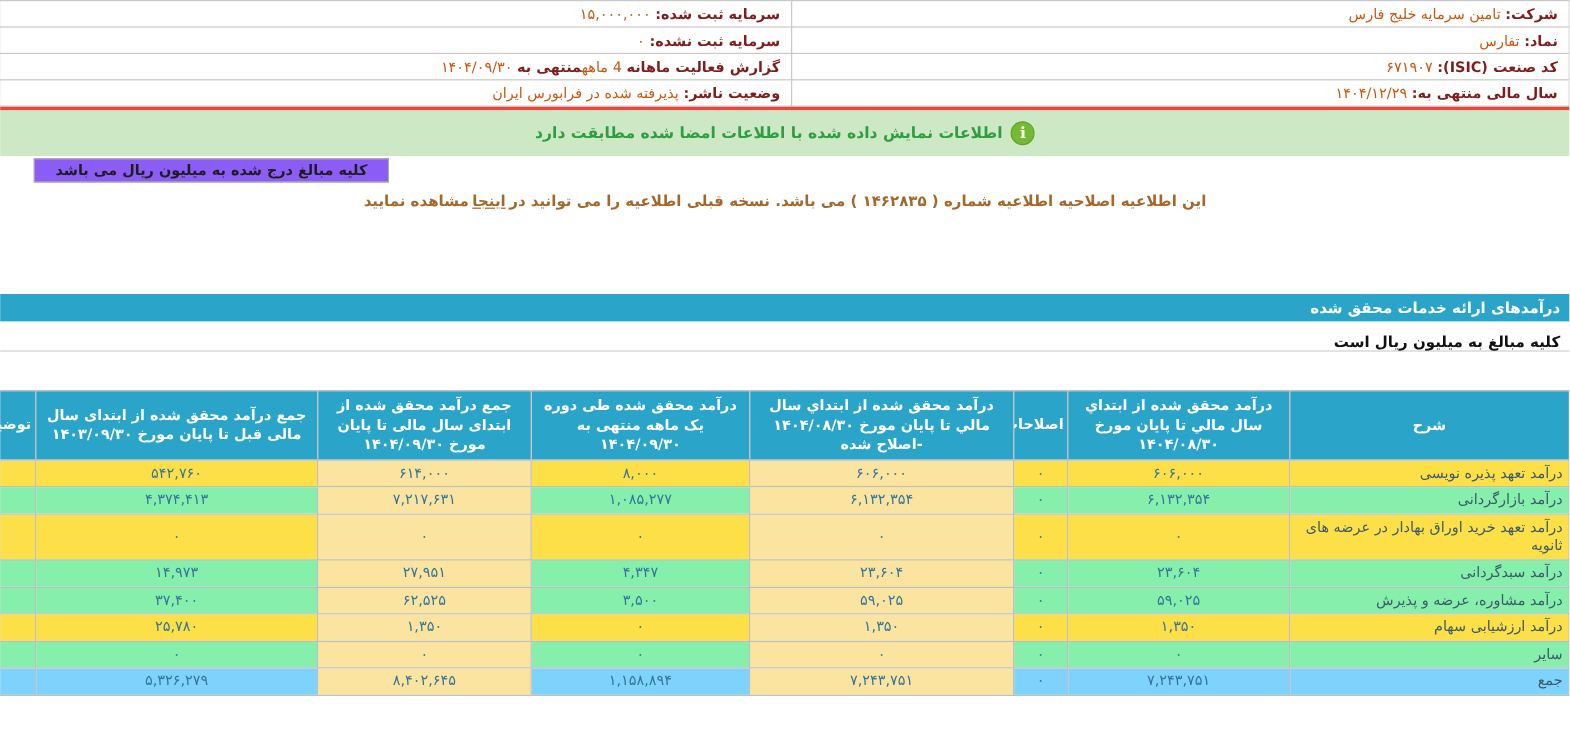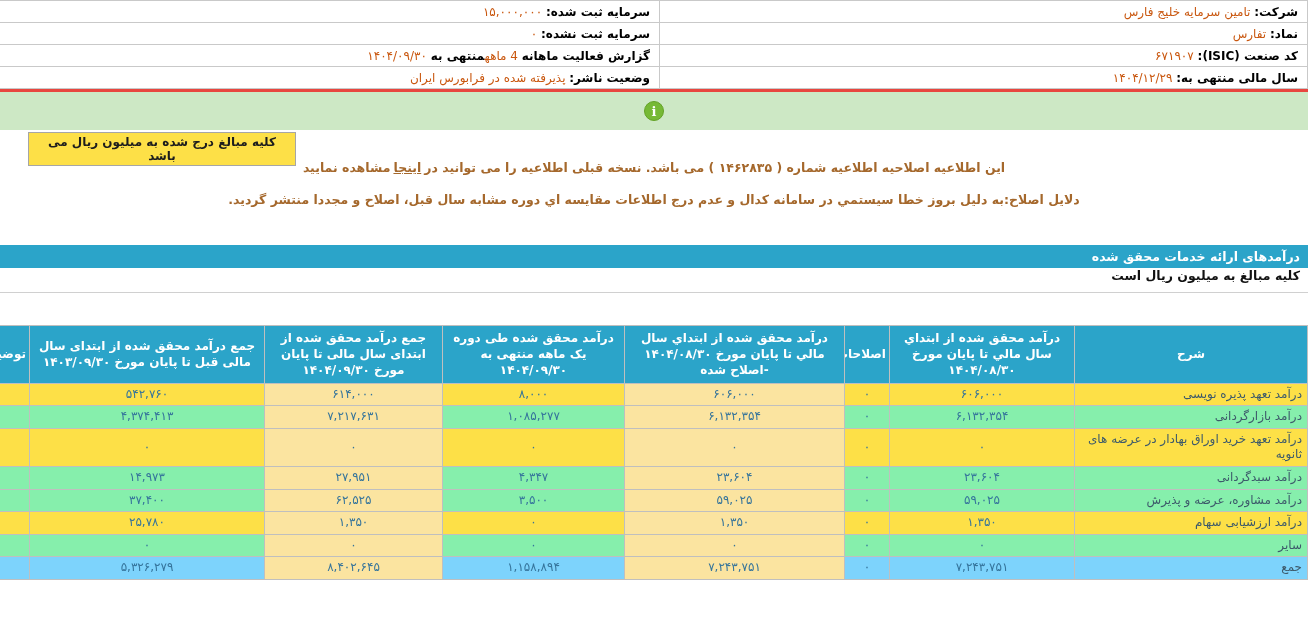--- a/index.html
+++ b/index.html
@@ -27,21 +27,21 @@
   }
   .top-table td {
     border: 1px solid #c9c9c9;
     height: 22px;
     padding: 1px 9px;
     font-size: 12px;
     background: #fff;
     white-space: nowrap;
     overflow: hidden;
   }
-  .lbl { color: #000000; font-weight: bold; }
+  .lbl { color: #7f1d1d; font-weight: bold; }
   .val { color: #c9570f; }
 
   
   .red-line { position: absolute; top: 89px; left: 0; width: 100%; height: 3px; background: #e8463f; }
   .green-bar {
     position: absolute; top: 92px; left: 0; width: 100%; height: 38px;
     background: #cde8c5;
     display: flex; align-items: center; justify-content: center; gap: 7px;
     color: #2f9e41; font-weight: bold; font-size: 13px;
   }
@@ -50,23 +50,23 @@
     background: #76b935; border: 1px solid #63a226;
     color: #fff; font-weight: bold; font-size: 13px;
     display: inline-flex; align-items: center; justify-content: center;
     font-family: "DejaVu Serif", serif;
     flex: 0 0 auto;
   }
 
   
   .note-box {
     position: absolute; top: 132px; left: 28px;
-    width: 268px;
+    width: 296px;
     border: 1px solid #a6a6a6;
-    background: #fde047;
+    background: #8b5cf6;
     padding: 2px 6px;
     font-size: 12px; font-weight: 600; color: #1d1d1d;
     text-align: center;
   }
 
   
   .notice {
     position: absolute; left: 0; width: 100%;
     text-align: center;
     color: #a5682c; font-weight: bold; font-size: 12.5px;
@@ -78,21 +78,21 @@
   
   .teal-bar {
     position: absolute; top: 245px; left: 0; width: 100%; height: 23px;
     background: #2ba4c9; color: #fff; font-weight: bold; font-size: 12.5px;
     display: flex; align-items: center; padding-right: 8px;
   }
   .sub-bar {
     position: absolute; top: 268px; left: 0; width: 100%; height: 25px;
     background: #fff; border-bottom: 1px solid #d0d0d0;
     color: #111; font-weight: bold; font-size: 12.5px;
-    display: flex; align-items: flex-start; padding-right: 8px;
+    display: flex; align-items: flex-end; padding-right: 8px;
   }
 
   
   .data-table {
     position: absolute; top: 325px; right: 0;
     width: 1308px;
     border-collapse: collapse;
     table-layout: fixed;
     direction: rtl;
     font-size: 12px;
@@ -174,28 +174,28 @@
         <span class="val">پذیرفته شده در فرابورس ایران</span>
       </td>
     </tr>
   </tbody>
     </table>
 
   <div class="red-line"></div>
 
   <div class="green-bar">
     <span class="info-icon">i</span>
+    <span>اطلاعات نمایش داده شده با اطلاعات امضا شده مطابقت دارد</span>
   </div>
 
   <div class="note-box">کلیه مبالغ درج شده به میلیون ریال می باشد</div>
 
   <div class="notice notice1">
     <span>این اطلاعیه اصلاحیه اطلاعیه شماره ( ۱۴۶۲۸۳۵ ) می باشد. نسخه قبلی اطلاعیه را می توانید در</span><a class="here-link" href="#">اینجا</a><span>مشاهده نمایید</span>
   </div>
-  <div class="notice notice2">دلایل اصلاح:به دلیل بروز خطا سیستمي در سامانه کدال و عدم درج اطلاعات مقایسه اي دوره مشابه سال قبل، اصلاح و مجددا منتشر گردید.</div>
 
   <div class="teal-bar">
     <span>درآمدهای ارائه خدمات محقق شده</span>
   </div>
   <div class="sub-bar">
     <span>کلیه مبالغ به میلیون ریال است</span>
   </div>
 
   <table class="data-table">
     <colgroup>

